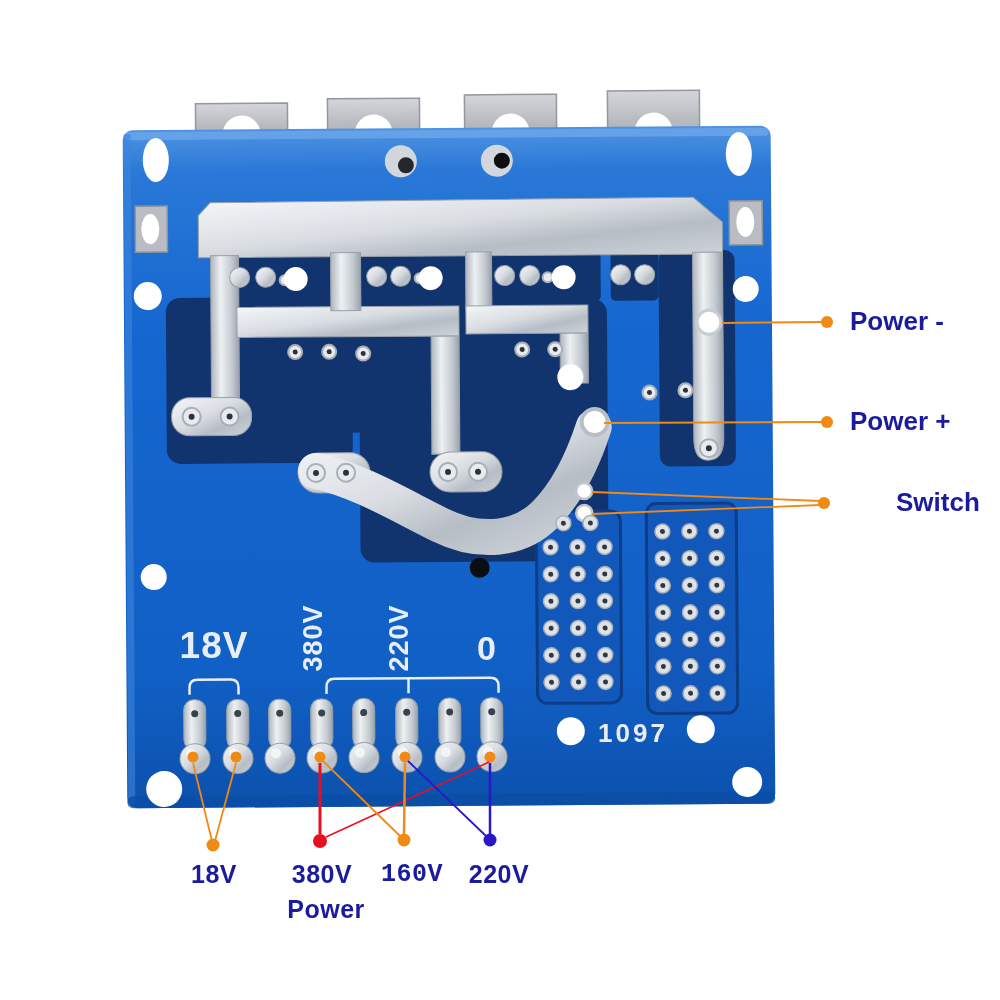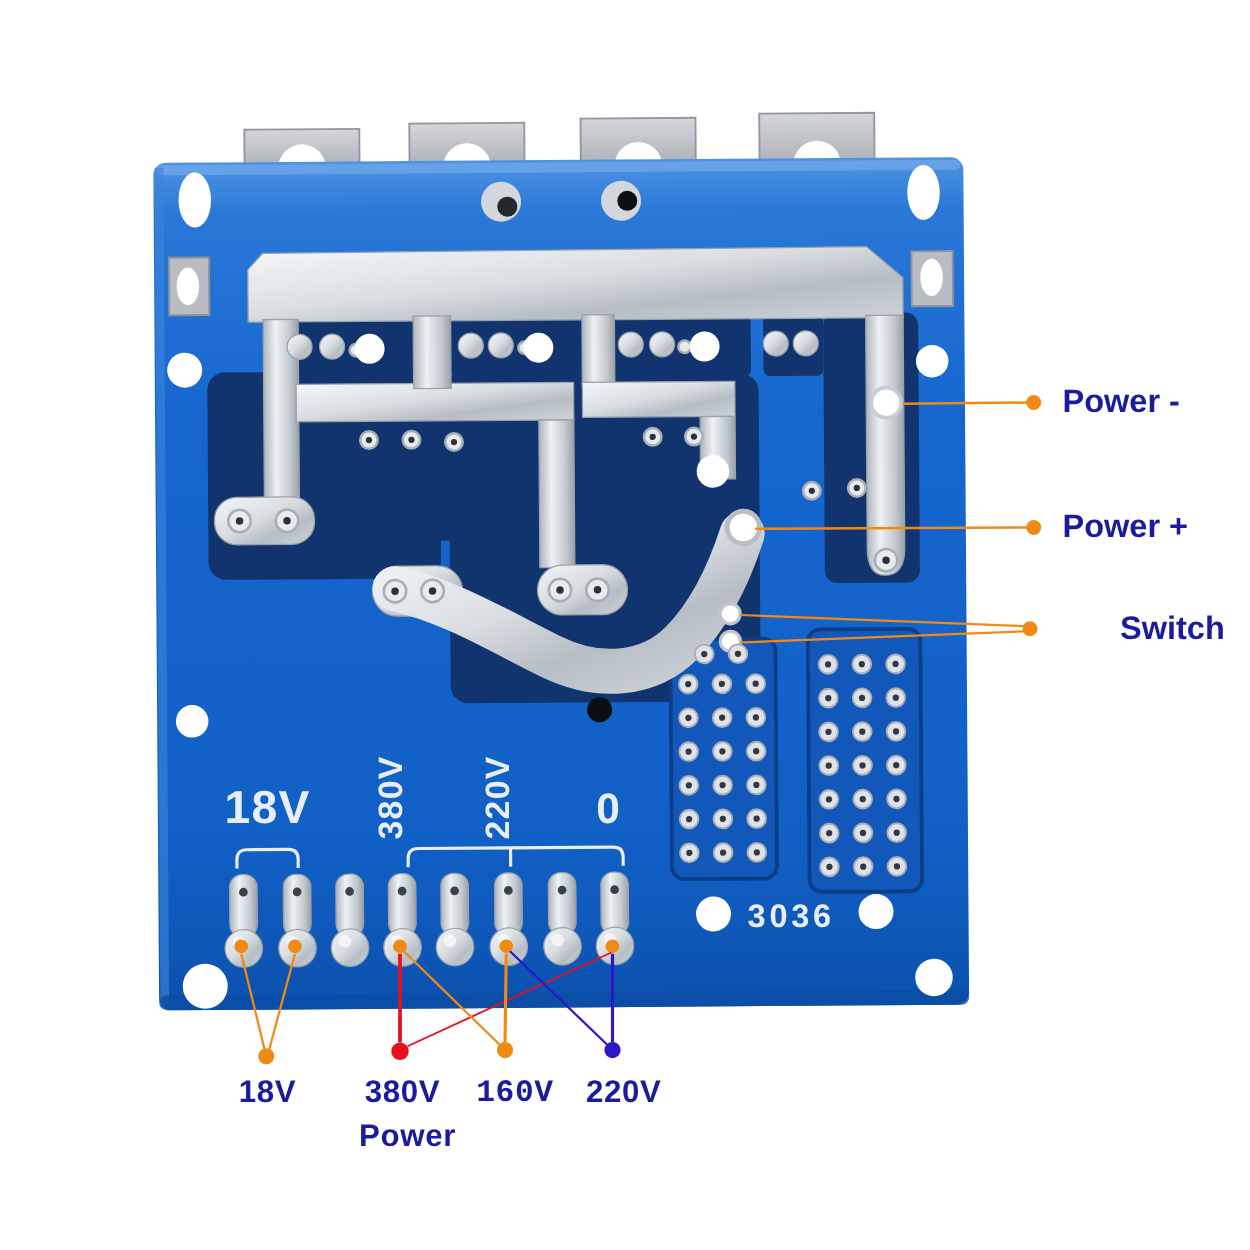--- a/index.html
+++ b/index.html
@@ -399,15 +399,15 @@
 <div class="label tap" style="left:214px;top:874px;">18V</div>
 <div class="label tap" style="left:322px;top:874px;">380V</div>
 <div class="label tap" style="left:326px;top:909px;">Power</div>
 <div class="label tap" style="left:412px;top:874px;font-family:Liberation Mono, monospace;">160V</div>
 <div class="label tap" style="left:499px;top:874px;">220V</div>
 
 <div class="silk s36" style="left:214px;top:646px;">18V</div>
 <div class="silk rot s27" style="left:313px;top:638px;">380V</div>
 <div class="silk rot s27" style="left:399px;top:638px;">220V</div>
 <div class="silk s34" style="left:487px;top:648px;">0</div>
-<div class="silk s26" style="left:633px;top:733px;">3036</div>
+<div class="silk s26" style="left:633px;top:733px;">1097</div>
 
 </div>
 
 </body></html>

